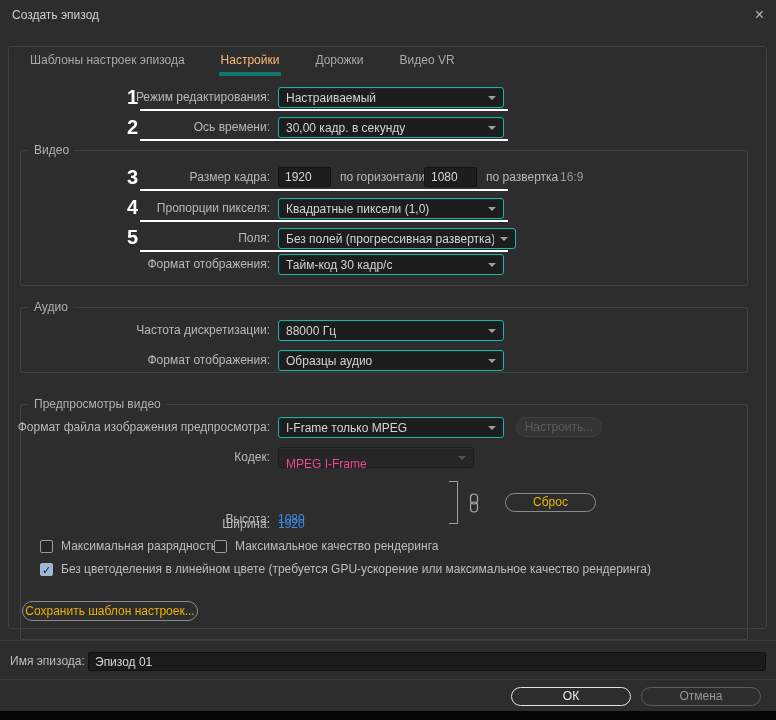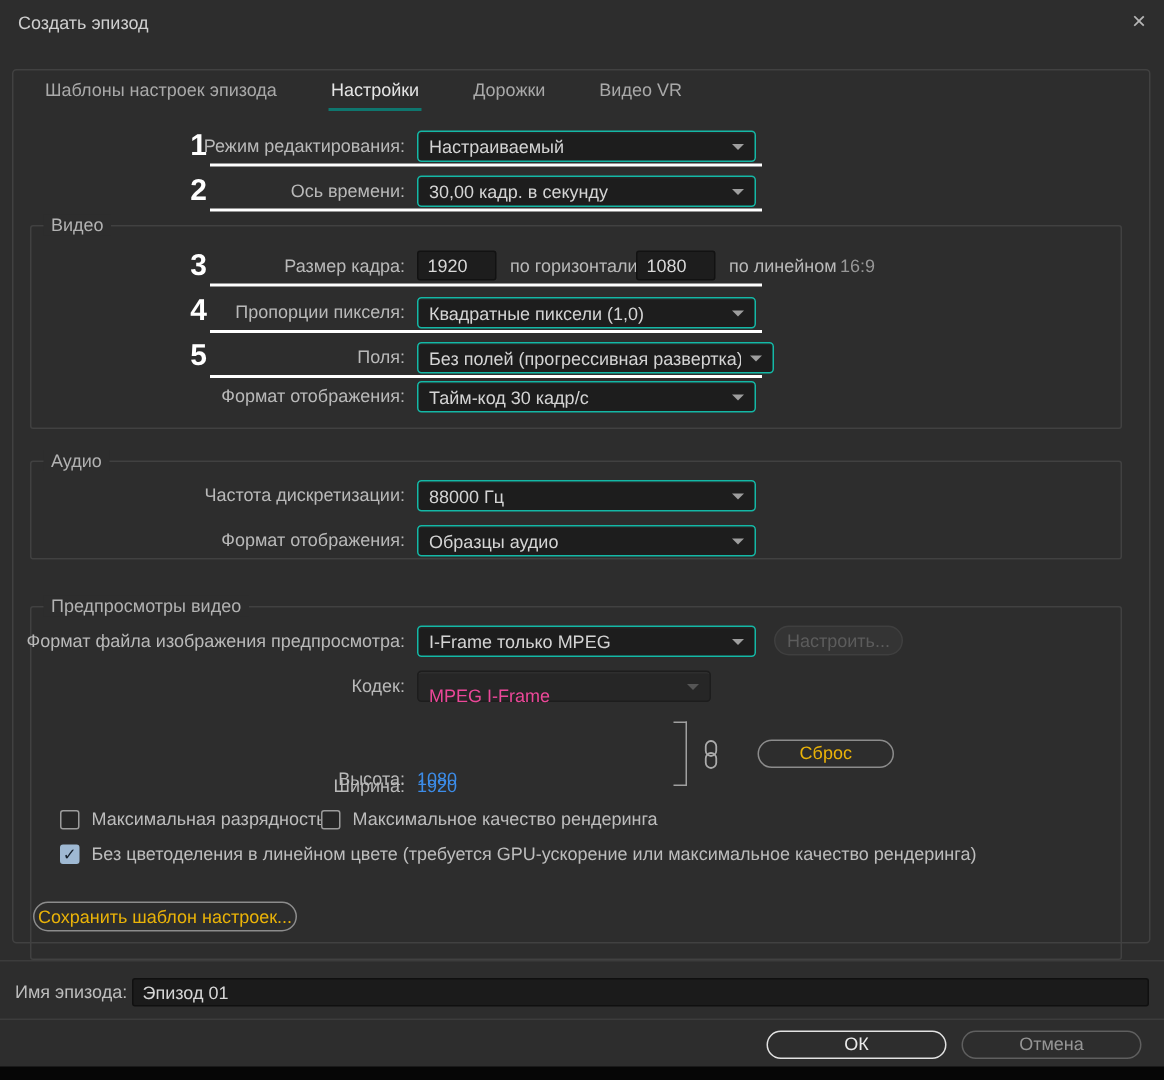--- a/index.html
+++ b/index.html
@@ -14,21 +14,21 @@
     display:flex; align-items:center; justify-content:space-between; padding:0 12px; color:#cfcfcf; }
   .close-x { font-size:16px; color:#b6b6b6; cursor:pointer; line-height:16px; }
 
   
   .main-panel { position:absolute; left:8px; top:46px; width:759px; height:583px;
     border:1px solid #414141; border-radius:3px; }
 
   
   .tabs { position:absolute; left:28px; top:51px; display:flex; gap:32px; }
   .tab { color:#a9a9a9; padding:2px 2px 5px 2px; cursor:pointer; white-space:nowrap; }
-  .tab.active { color:#e5e5e5; border-bottom:2px solid #0f766e; }
+  .tab.active { color:#fdba74; border-bottom:4px solid #0f766e; }
 
   
   .row { position:absolute; left:0; width:776px; height:21px; }
   .row .lbl { position:absolute; right:506px; top:0; height:21px; line-height:21px;
     white-space:nowrap; color:#b9b9b9; }
   .r-editmode { top:87px; }  .r-timebase { top:117px; }
   .r-framesize { top:167px; } .r-pixel { top:198px; } .r-fields { top:228px; } .r-vdisplay { top:254px; }
   .r-samplerate { top:320px; } .r-adisplay { top:350px; }
   .r-pvformat { top:417px; } .r-codec { top:447px; } .r-width { top:479px;margin-top:35px; } .r-height { top:509px; }
 
@@ -139,21 +139,21 @@
 
   <div class="groupbox g-video">
     <span class="legend">Видео</span>
   </div>
 
   <div class="row r-framesize">
     <span class="lbl">Размер кадра:</span>
     <input class="num-input" style="left: 278px;" value="1920">
     <span class="inline-txt" style="left:340px;">по горизонтали</span>
     <input class="num-input" style="left: 424px;" value="1080">
-    <span class="inline-txt" style="left:486px;">по линейном</span>
+    <span class="inline-txt" style="left:486px;">по развертка</span>
     <span class="inline-txt dim" style="left:560px;">16:9</span>
   </div>
 
   <div class="row r-pixel">
     <span class="lbl">Пропорции пикселя:</span>
     <div class="dd">
       <span class="val">Квадратные пиксели (1,0)</span>
       <span class="tri"></span>
     </div>
   </div>

